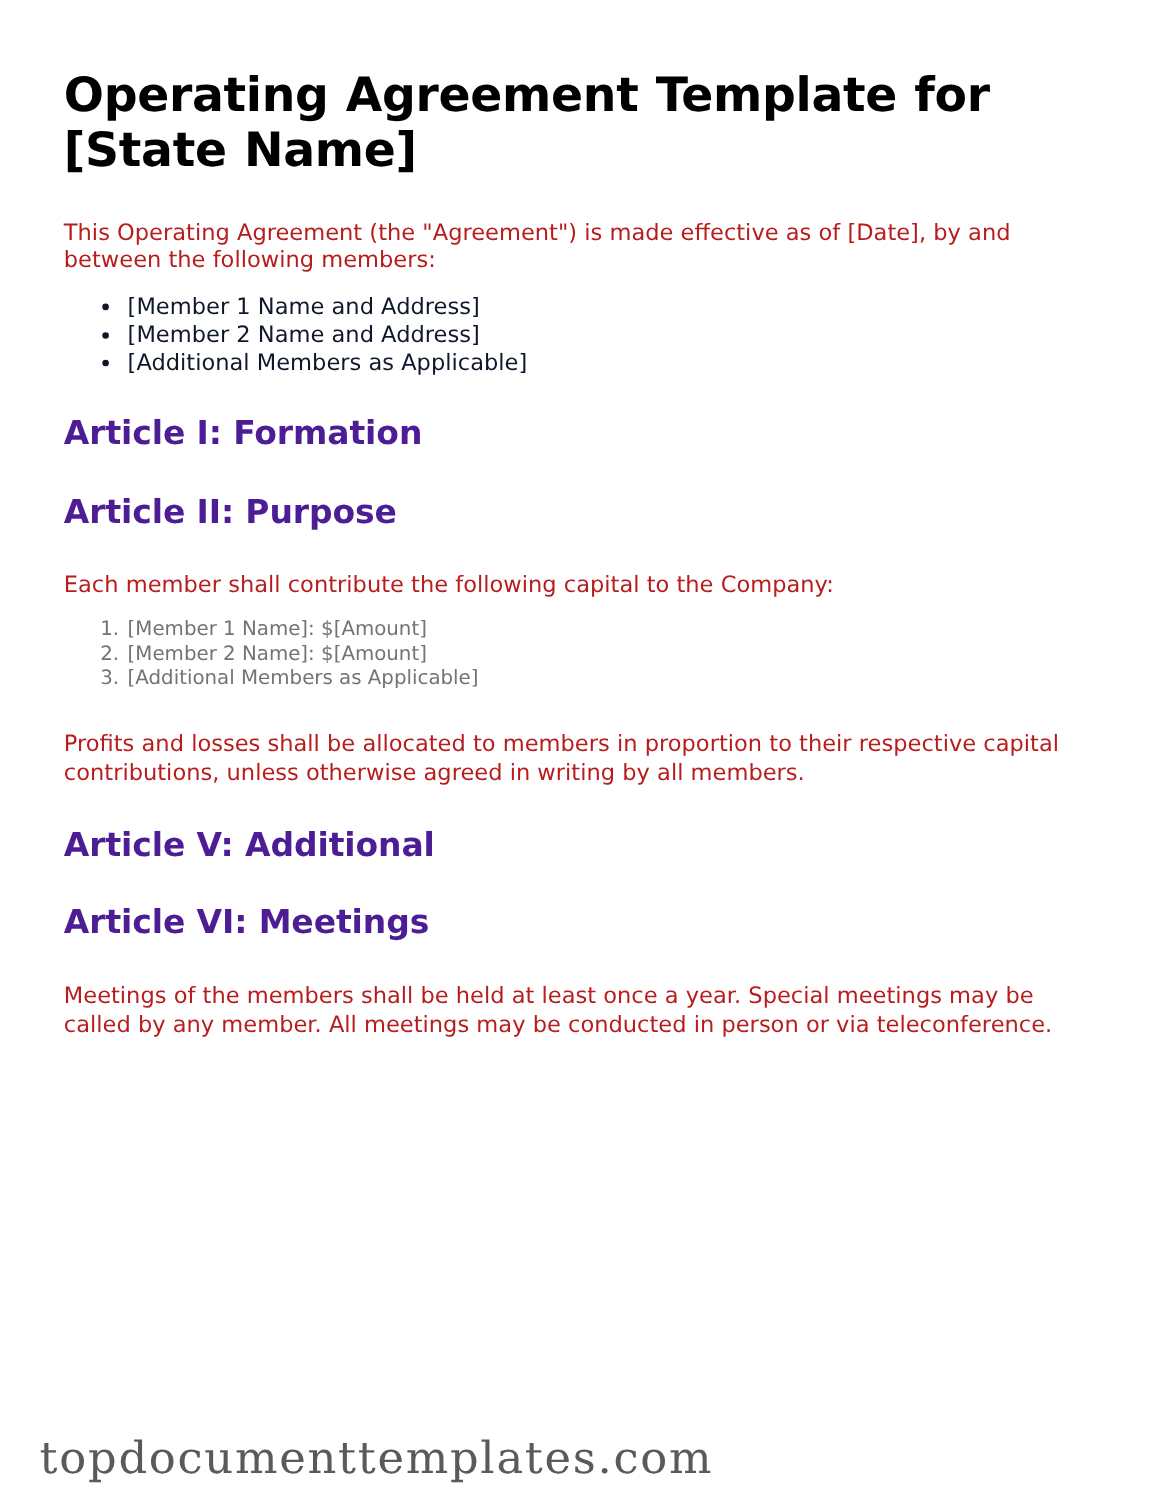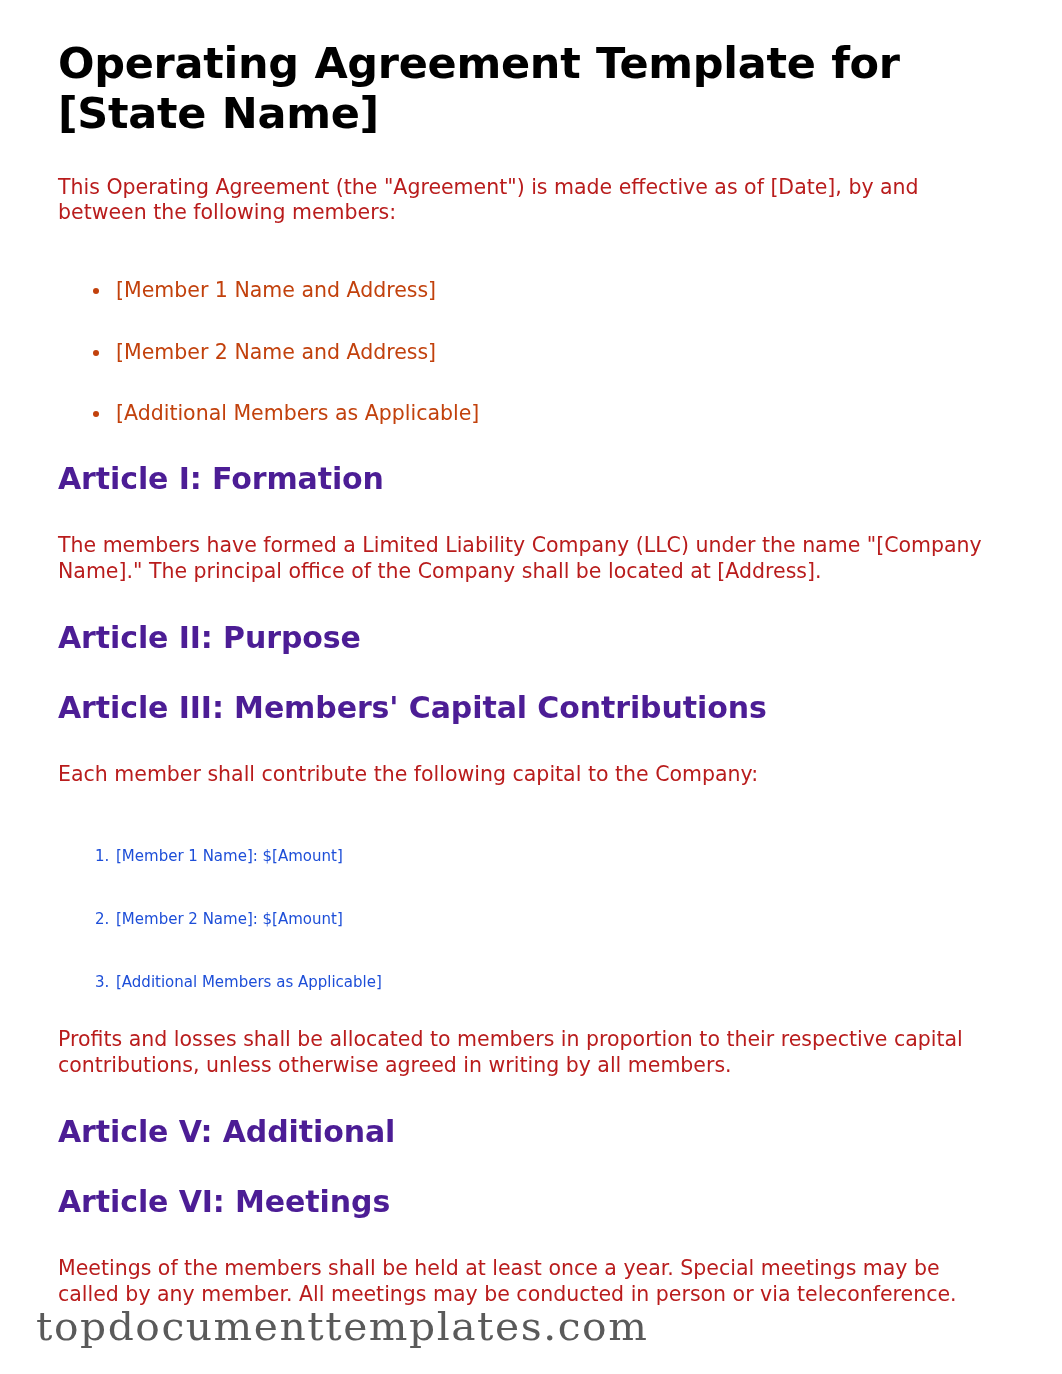--- a/index.html
+++ b/index.html
@@ -24,21 +24,21 @@
     top: 0;
     width: 952px;
   }
   .doc-title {
     font-size: 43px;
     font-weight: bold;
     line-height: 1.17;
     letter-spacing: -0.3px;
     color: #000000;
     margin: 0;
-    padding-top: 38px;
+    padding-top: 62px;
     word-spacing: 1px;
   }
   .para {
     font-size: 20.5px;
     line-height: 1.26;
     color: #b91c1c;
     margin: 0;
     padding-top: 36px;
     max-width: 945px;
   }
@@ -52,35 +52,33 @@
     letter-spacing: -0.1px;
   }
   ul.bullets {
     margin: 0;
     padding: 16px 0 0 54px;
     list-style-type: disc;
   }
   ul.bullets li {
     font-size: 20.5px;
     line-height: 1.24;
-    color: #c2410c;
+    color: #0f172a;
     padding-left: 4px;
-    margin-top: 36px;
   }
   ol.numbers {
     margin: 0;
     padding: 16px 0 0 56px;
     list-style-type: decimal;
   }
   ol.numbers li {
-    font-size: 15px;
+    font-size: 18px;
     line-height: 1.24;
-    color: #1d4ed8;
+    color: #737373;
     padding-left: 2px;
-    margin-top: 44px;
   }
   .watermark {
     position: absolute;
     left: 36px;
     top: 1303px;
     font-family: "DejaVu Serif", "Liberation Serif", serif;
     font-size: 40px;
     letter-spacing: 1.5px;
     color: #5a5a5a;
     white-space: nowrap;
@@ -101,25 +99,23 @@
     <p class="para">This Operating Agreement (the "Agreement") is made effective as of [Date], by and between the following members:</p>
 
     <ul class="bullets">
       <li>[Member 1 Name and Address]</li>
       <li>[Member 2 Name and Address]</li>
       <li>[Additional Members as Applicable]</li>
     </ul>
 
 
     <h2 class="article-heading">Article I: Formation</h2>
-    <p class="para">The members have formed a Limited Liability Company (LLC) under the name "[Company Name]." The principal office of the Company shall be located at [Address].</p>
 
     <h2 class="article-heading">Article II: Purpose</h2>
 
-    <h2 class="article-heading">Article III: Members' Capital Contributions</h2>
     <p class="para">Each member shall contribute the following capital to the Company:</p>
     <ol class="numbers">
       <li>[Member 1 Name]: $[Amount]</li>
       <li>[Member 2 Name]: $[Amount]</li>
       <li>[Additional Members as Applicable]</li>
     </ol>
 
     <p class="para">Profits and losses shall be allocated to members in proportion to their respective capital contributions, unless otherwise agreed in writing by all members.</p>
 
     <h2 class="article-heading">Article V: Additional</h2>

